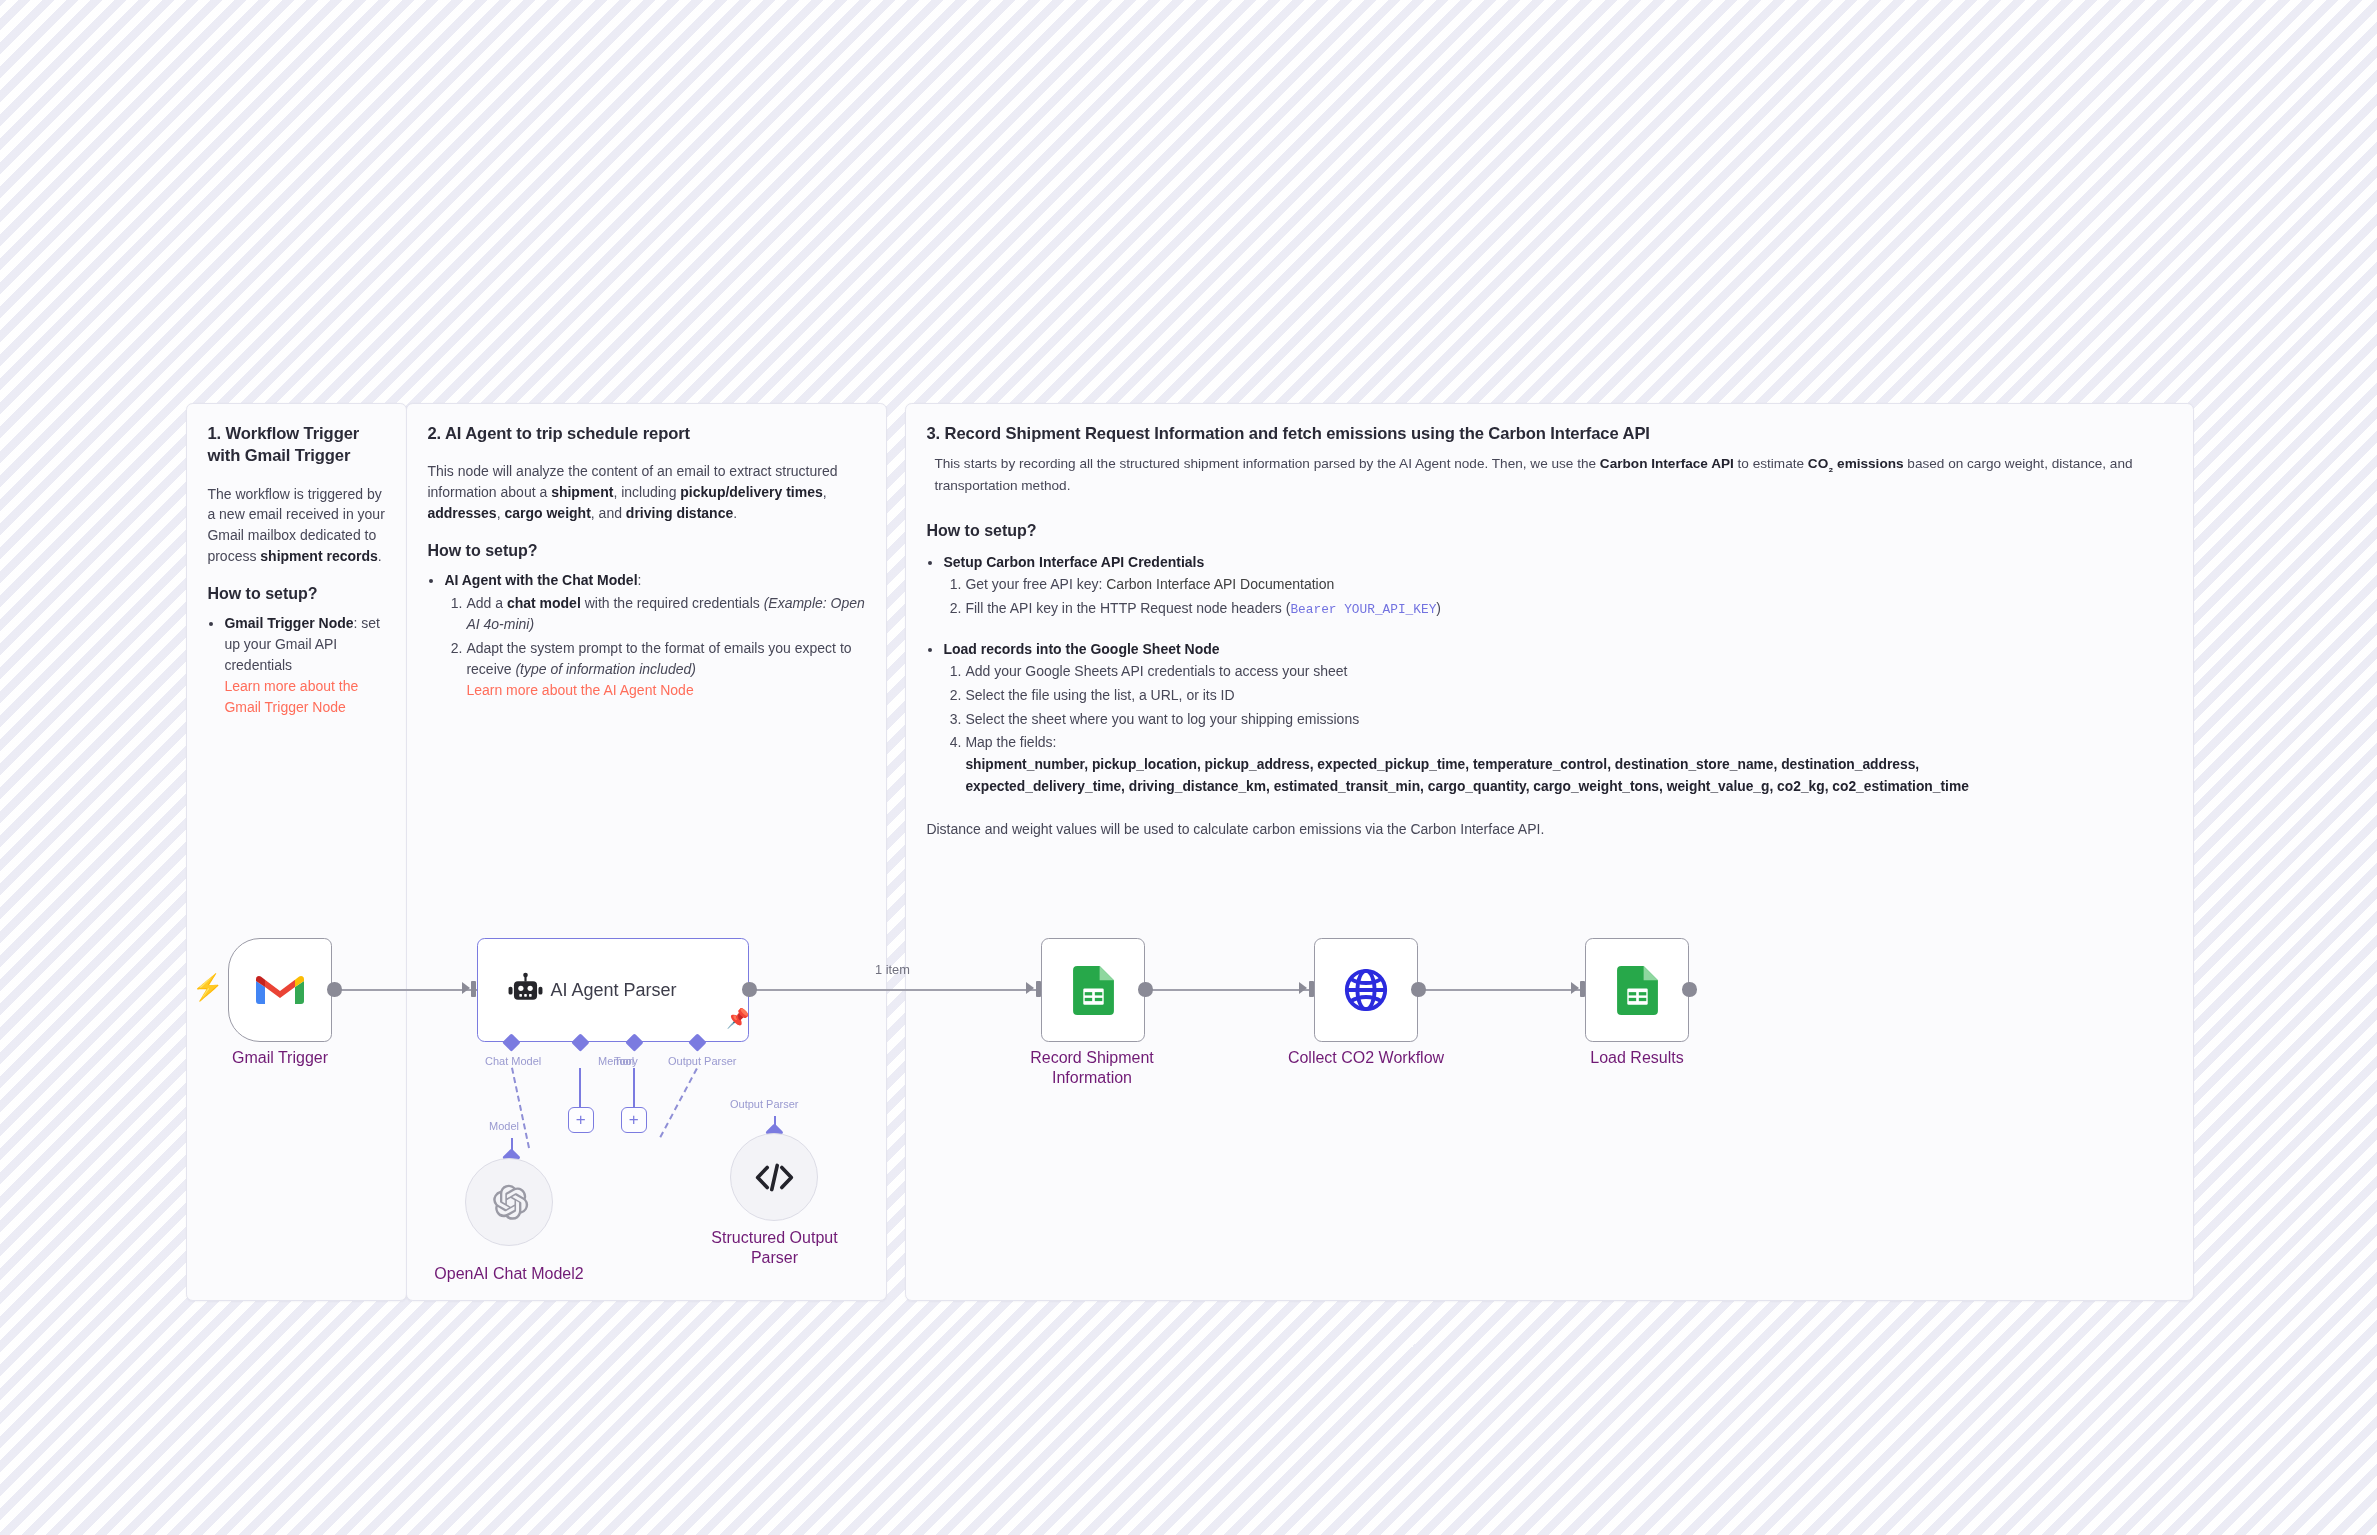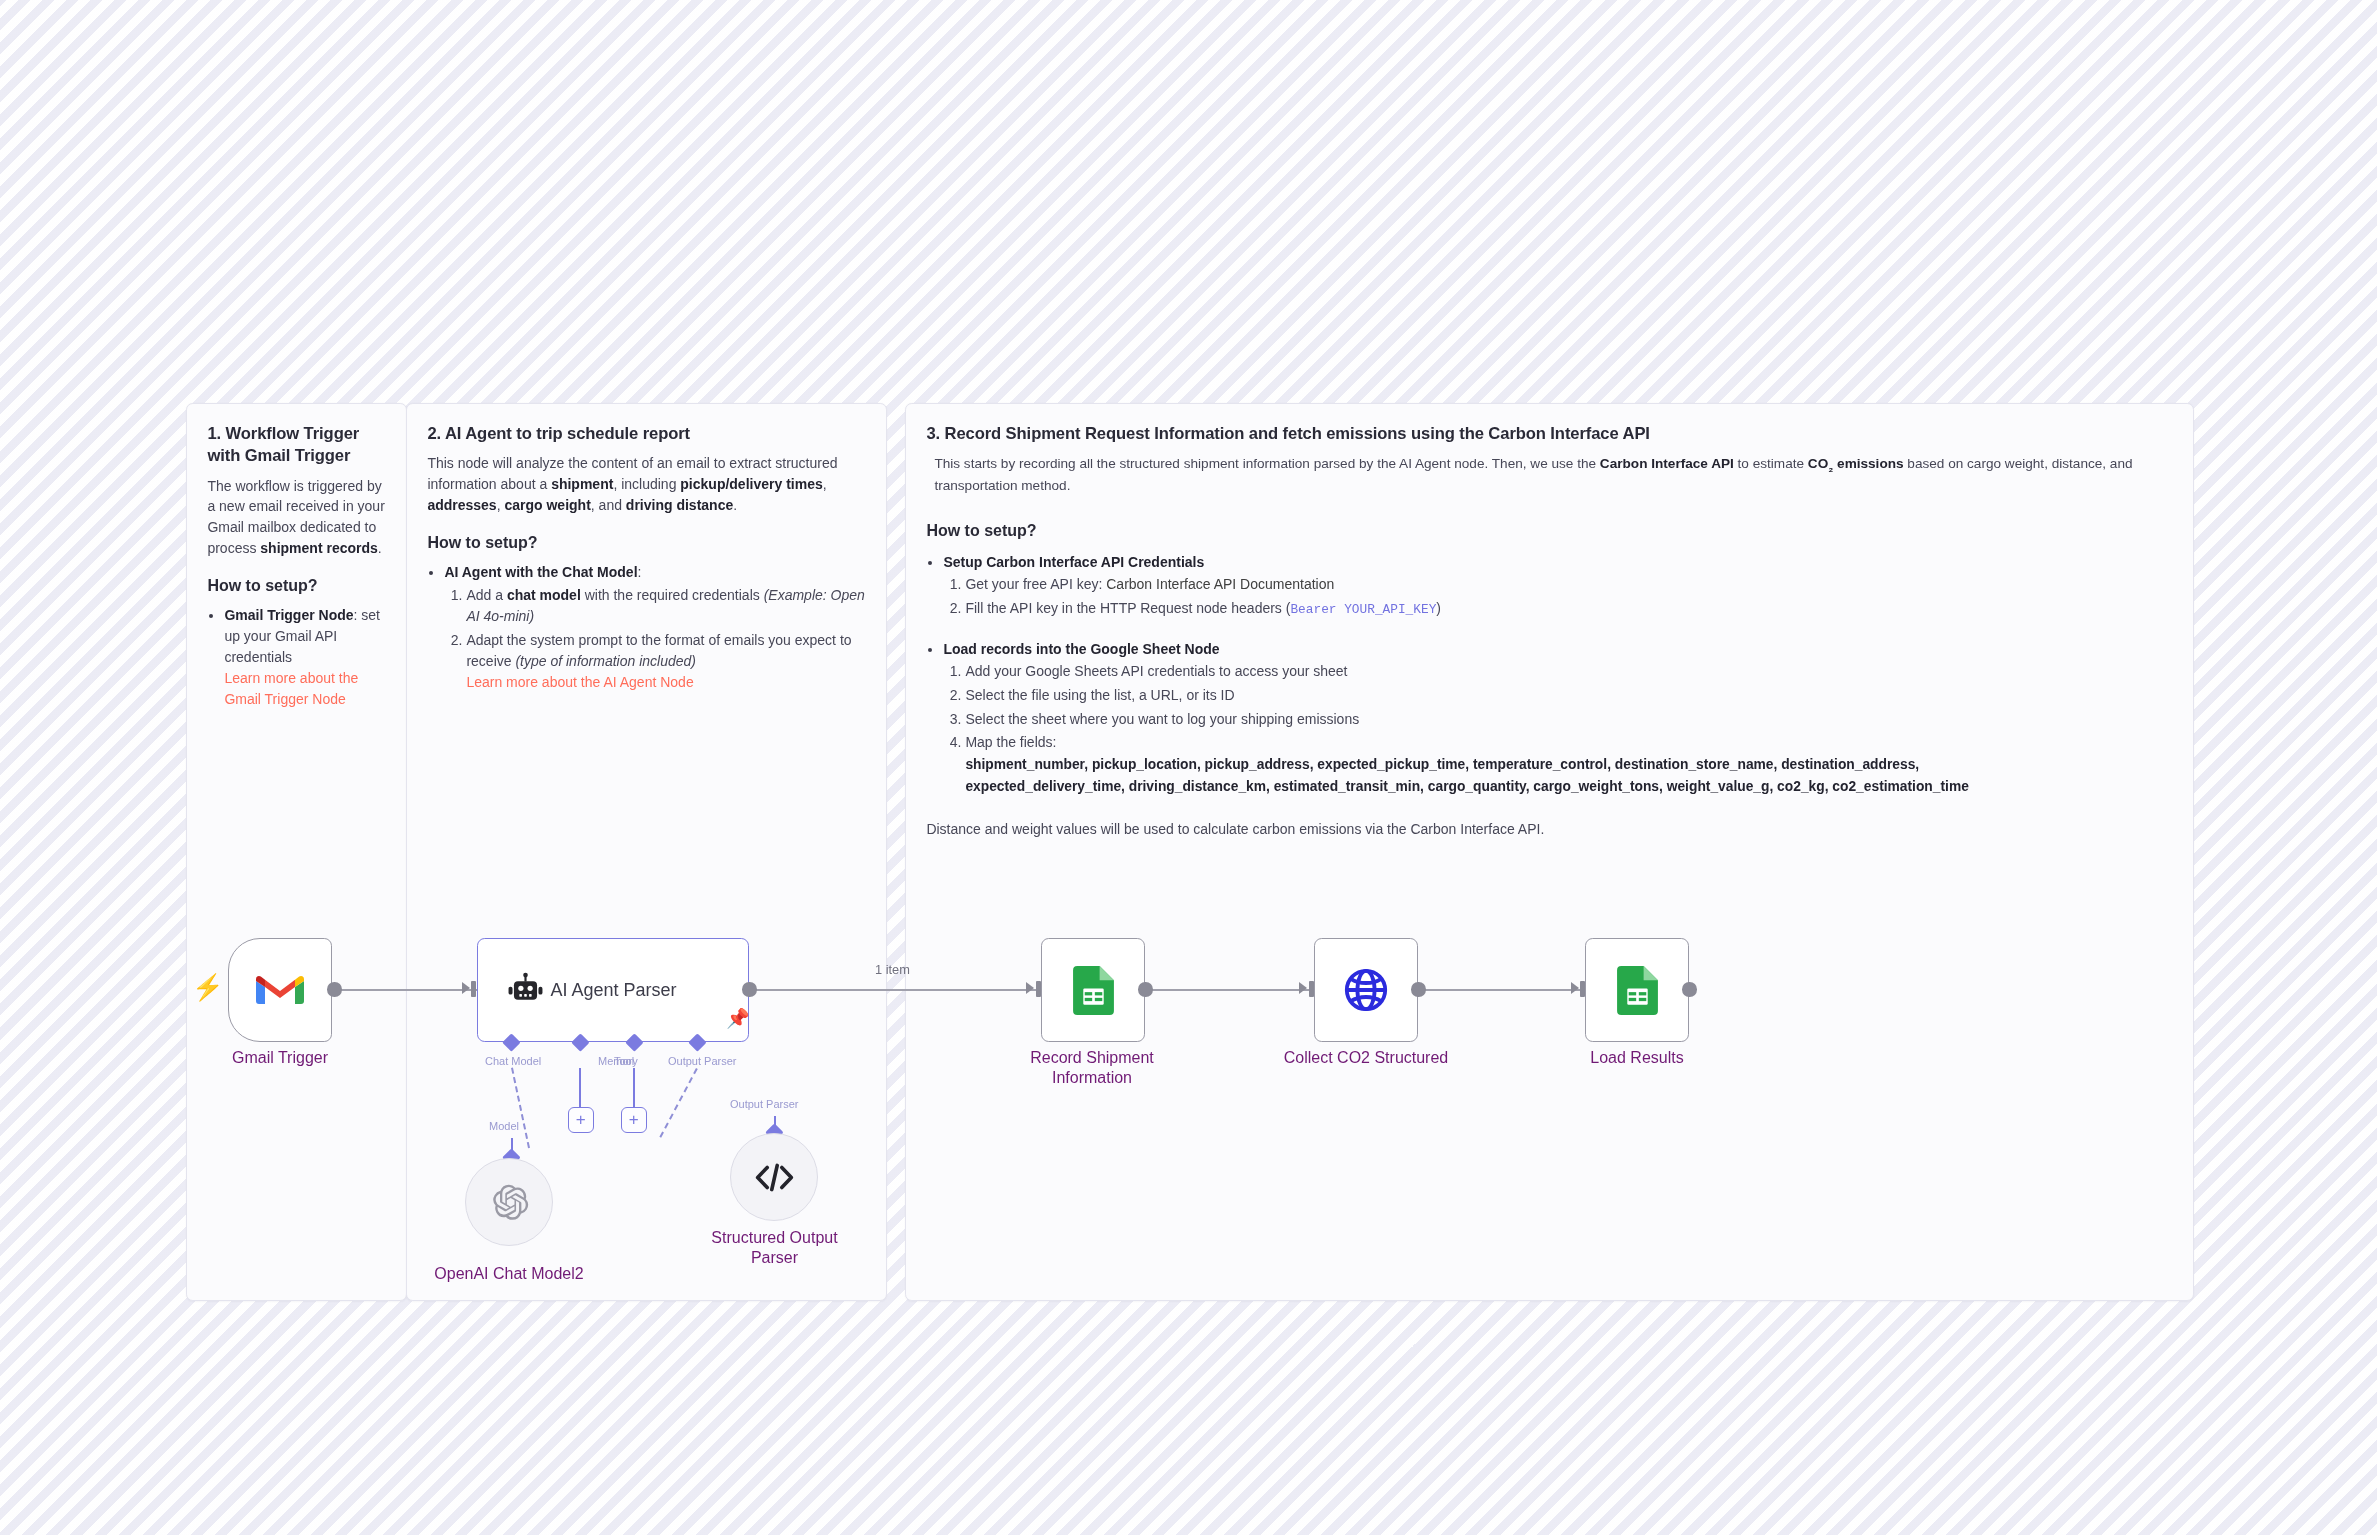--- a/index.html
+++ b/index.html
@@ -33,21 +33,21 @@
     border-radius: 6.8px;
     box-shadow: 0 0.9px 1.7px rgba(40,40,80,0.045);
   }
   .panel-inner { padding: 19px 20.4px 0 20.4px; }
 
   .panel-title {
     font-size: 16.6px;
     font-weight: bold;
     color: #2a2a37;
     line-height: 1.35;
-    margin-bottom: 8px;
+    margin-bottom: 16px;
     letter-spacing: -0.1px;
   }
   .panel-p {
     font-size: 14px;
     color: #474757;
     line-height: 1.47;
     margin-bottom: 11px;
   }
   .panel-p b { color: #23232f; font-weight: bold; }
   .howto {
@@ -397,21 +397,21 @@
   <div class="node" style="left:1314px; top:938px; width:104px; height:104px;">
     <svg width="48" height="48" viewBox="0 0 24 24">
       <circle cx="12" cy="12" r="9.6" fill="none" stroke="#2b2bdd" stroke-width="1.9"></circle>
       <ellipse cx="12" cy="12" rx="4.3" ry="9.6" fill="none" stroke="#2b2bdd" stroke-width="1.9"></ellipse>
       <line x1="2.4" y1="12" x2="21.6" y2="12" stroke="#2b2bdd" stroke-width="1.9"></line>
       <path d="M4.4 6.4c2 1.3 4.7 2.1 7.6 2.1s5.6-.8 7.6-2.1" fill="none" stroke="#2b2bdd" stroke-width="1.9"></path>
       <path d="M4.4 17.6c2-1.3 4.7-2.1 7.6-2.1s5.6.8 7.6 2.1" fill="none" stroke="#2b2bdd" stroke-width="1.9"></path>
     </svg>
   </div>
   <div class="out-dot" style="left:1411px; top:982px;"></div>
-  <div class="node-label" style="left:1281px; top:1048px; width:170px;">Collect CO2 Structured</div>
+  <div class="node-label" style="left:1281px; top:1048px; width:170px;">Collect CO2 Workflow</div>
 
   <div class="in-arrow" style="left:1571px; top:982px;"></div>
   <div class="in-bar" style="left:1580px; top:981px;"></div>
   <div class="node" style="left:1585px; top:938px; width:104px; height:104px;">
     <svg width="43" height="49" viewBox="0 0 40 48">
       <path d="M4 0h22l14 14v30a4 4 0 0 1-4 4H4a4 4 0 0 1-4-4V4a4 4 0 0 1 4-4z" fill="#27a84a"></path>
       <path d="M26 0l14 14H26z" fill="#8ed79f"></path>
       <rect x="10" y="22" width="20" height="16" rx="1.2" fill="#ffffff"></rect>
       <rect x="11.4" y="25.6" width="7.3" height="3.2" fill="#27a84a"></rect>
       <rect x="21.3" y="25.6" width="7.3" height="3.2" fill="#27a84a"></rect>

